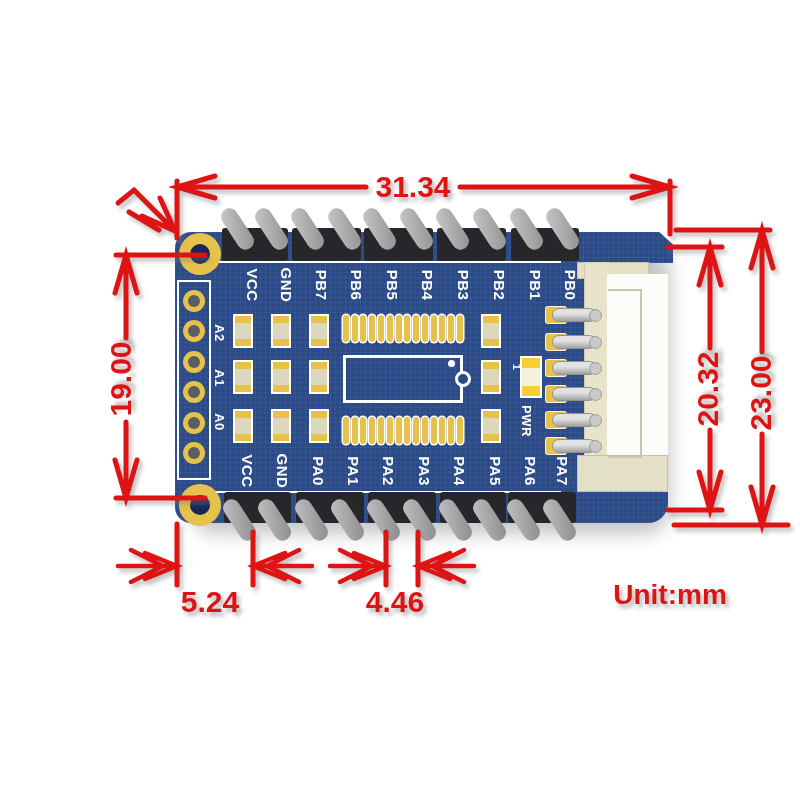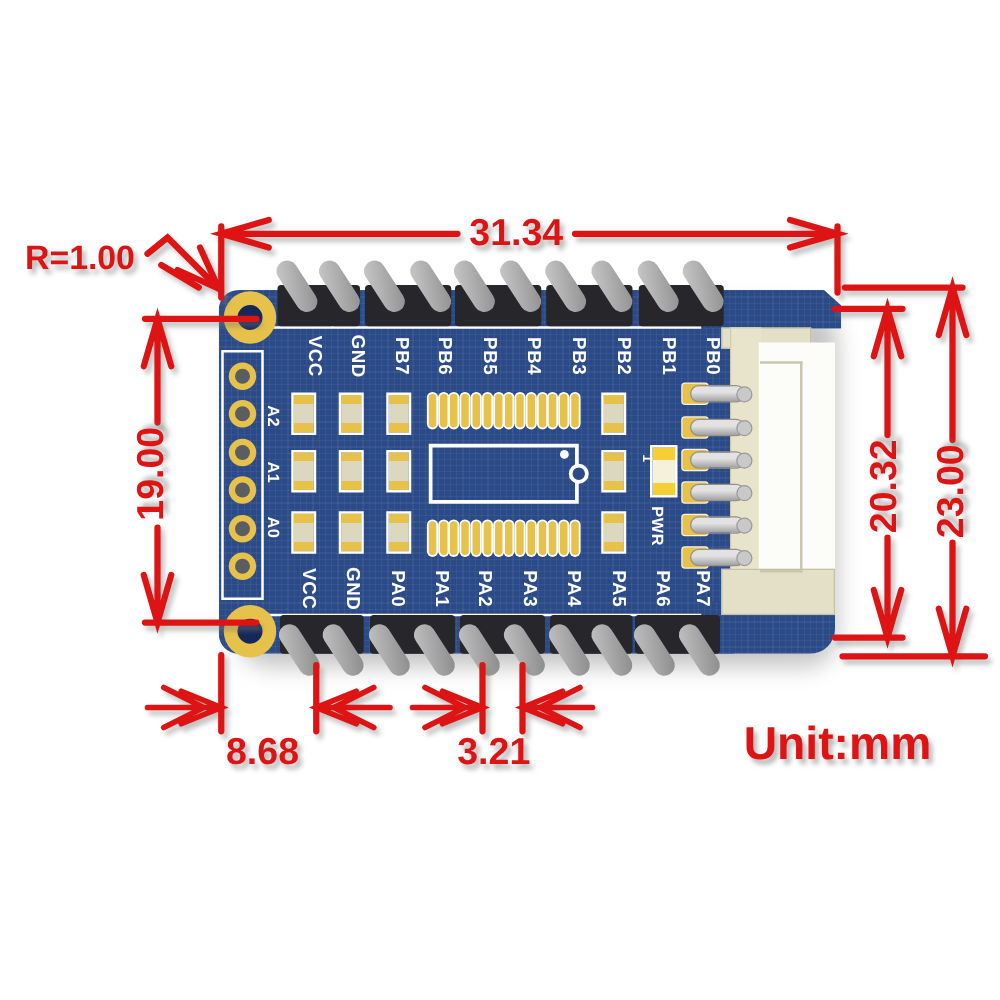--- a/index.html
+++ b/index.html
@@ -22,21 +22,21 @@
   }
   .lbl.small { font-size: 13px; }
   .lbl.tiny  { font-size: 11px; }
   .dim {
     position: absolute; transform: translate(-50%,-50%);
     color: #de1414; font-weight: bold; font-size: 30px; white-space: nowrap;
     text-shadow: 3px 4px 4px rgba(120,120,120,.55); z-index: 7;
   }
   .dim.vert { transform: translate(-50%,-50%) rotate(-90deg); }
   .dim.radius { font-size: 27px; }
-  .dim.unit { font-size: 37px; }
+  .dim.unit { font-size: 28px; }
   #dims-svg { position: absolute; left: 0; top: 0; z-index: 6;
     filter: drop-shadow(3px 4px 2px rgba(120,120,120,.45)); }
   #board-shadow { left: 190px; top: 246px; width: 480px; height: 288px;
     background: rgba(120,120,120,.42); filter: blur(9px); border-radius: 26px; z-index: 0; }
 </style>
 </head>
 <body>
 
 <div id="art">
 
@@ -107,26 +107,25 @@
                M751,268 L762,230 L773,268 M751,487 L762,525 L773,487"></path>
       <path d="M177,524 L177,585 M253,532 L253,585 M386,532 L386,585 M418,532 L418,585"></path>
       <path stroke-width="4.5" d="M118,566 L177,566 M145,553 L177,566 L145,579 M131,550 L163,566 L131,582
                M253,566 L312,566 M285,553 L253,566 L285,579 M299,550 L267,566 L299,582"></path>
       <path stroke-width="4.5" d="M330,566 L386,566 M354,553 L386,566 L354,579 M340,550 L372,566 L340,582
                M418,566 L474,566 M450,553 L418,566 L450,579 M464,550 L432,566 L464,582"></path>
     </g>
   </svg>
 
   <div class="dim" style="left:413px;top:187px">31.34</div>
-  <div class="dim radius" style="left:64px;top:207px">R=1.00</div>
   <div class="dim vert" style="left:121px;top:379px">19.00</div>
   <div class="dim vert" style="left:708px;top:389px">20.32</div>
   <div class="dim vert" style="left:761px;top:393px">23.00</div>
-  <div class="dim" style="left:210px;top:602px">8.68</div>
-  <div class="dim" style="left:395px;top:602px">3.21</div>
+  <div class="dim" style="left:210px;top:602px">5.24</div>
+  <div class="dim" style="left:395px;top:602px">4.46</div>
   <div class="dim unit" style="left:670px;top:595px">Unit:mm</div>
 <div style="position: absolute; box-sizing: border-box; left: 222px; top: 228px; width: 66px; height: 33px; background: rgb(38, 38, 43); border-radius: 3px; z-index: 3;"></div>
     <div style="position: absolute; box-sizing: border-box; left: 224px; top: 492px; width: 67px; height: 31px; background: rgb(38, 38, 43); border-radius: 3px; z-index: 3;"></div>
     <div style="position: absolute; box-sizing: border-box; left: 292px; top: 228px; width: 69px; height: 33px; background: rgb(38, 38, 43); border-radius: 3px; z-index: 3;"></div>
     <div style="position: absolute; box-sizing: border-box; left: 296px; top: 492px; width: 68px; height: 31px; background: rgb(38, 38, 43); border-radius: 3px; z-index: 3;"></div>
     <div style="position: absolute; box-sizing: border-box; left: 364px; top: 228px; width: 69px; height: 33px; background: rgb(38, 38, 43); border-radius: 3px; z-index: 3;"></div>
     <div style="position: absolute; box-sizing: border-box; left: 368px; top: 492px; width: 68px; height: 31px; background: rgb(38, 38, 43); border-radius: 3px; z-index: 3;"></div>
     <div style="position: absolute; box-sizing: border-box; left: 437px; top: 228px; width: 69px; height: 33px; background: rgb(38, 38, 43); border-radius: 3px; z-index: 3;"></div>
     <div style="position: absolute; box-sizing: border-box; left: 440px; top: 492px; width: 66px; height: 31px; background: rgb(38, 38, 43); border-radius: 3px; z-index: 3;"></div>
     <div style="position: absolute; box-sizing: border-box; left: 511px; top: 228px; width: 68px; height: 33px; background: rgb(38, 38, 43); border-radius: 3px; z-index: 3;"></div>

